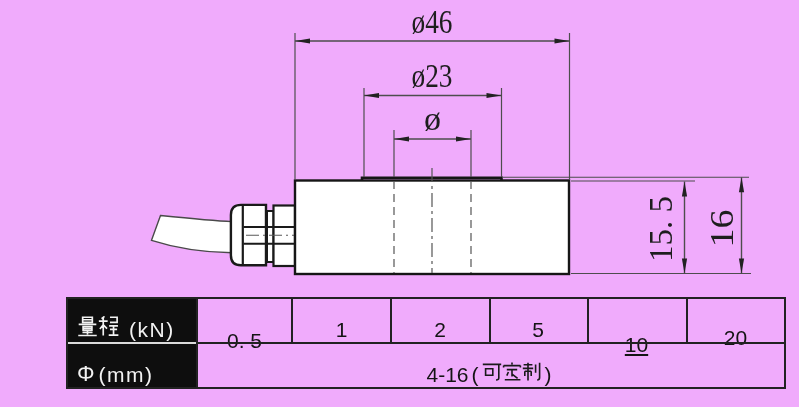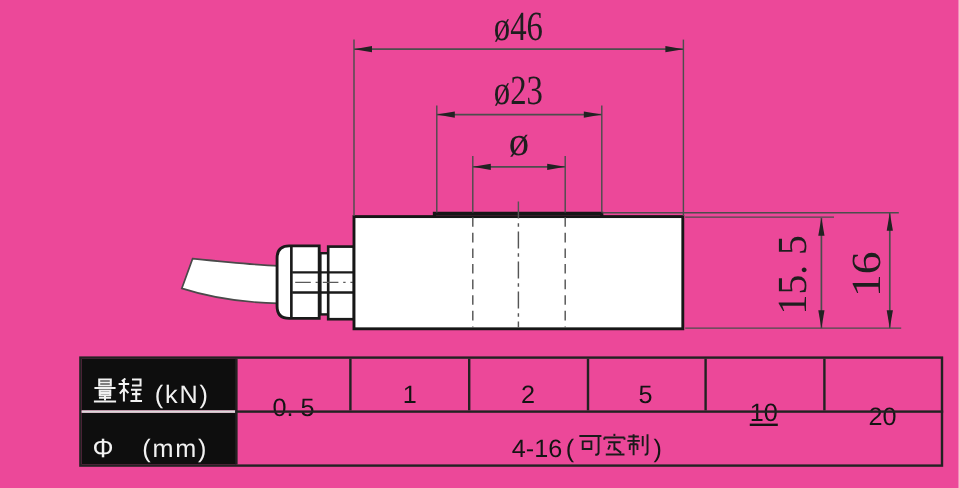--- a/index.html
+++ b/index.html
@@ -1,16 +1,16 @@
 <!DOCTYPE html>
 <html><head>
 <meta charset="utf-8">
 <style>
   html,body{margin:0;padding:0;background:#fff;}
-  .page{position:relative;width:799px;height:407px;background:#ec4899;overflow:hidden;
+  .page{position:relative;width:799px;height:407px;background:#f0abfc;overflow:hidden;
         font-family:"Liberation Sans",sans-serif;}
   svg text{font-family:"Liberation Serif",serif;fill:#1e1e1e;}
   .tbl{position:absolute;left:66px;top:297px;width:720px;height:92px;}
   .cell{position:absolute;box-sizing:border-box;
         display:flex;align-items:flex-end;justify-content:center;
         font-size:21px;color:#141414;}
   .hdr{background:#0e0e0e;color:#f2f2f2;justify-content:flex-start;padding-left:9px;}
   .g{display:inline-block;vertical-align:-3px;}
 </style>
 </head>
@@ -111,36 +111,36 @@
         <span class="g"><svg width="21" height="21" viewBox="0 0 100 100">
             <g fill="none" stroke="#f2f2f2" stroke-width="8">
               <path d="M31,2 L17,13 M4,24 H46 M25,7 V93 M25,42 L9,62 M25,42 L43,60 M57,6 H91 V30 H57 M53,47 H95 M57,64 H91 M51,91 H97 M74,47 V91"></path>
             </g>
           </svg></span>
         <span style="letter-spacing:1.5px;margin-left:10px;">(kN)</span>
   </div>
 
   <div class="cell hdr" style="left:2px;top:47px;width:129px;height:43px;">
     <span style="font-size:22px;">Φ</span>
-        <span style="margin-left:24px;letter-spacing:1.5px;">(mm)</span>
+        <span style="margin-left:4px;letter-spacing:1.5px;">(mm)</span>
   </div>
 
   <div style="position:absolute;left:2px;top:44.7px;width:129px;height:2.3px;background:#dadada;"></div>
 
   <div class="cell" style="left:131px;top:2px;width:95px;height:54px;">0. 5</div>
 
   <div class="cell" style="left:227px;top:2px;width:97px;height:43px;">1</div>
 
   <div class="cell" style="left:326px;top:2px;width:96px;height:43px;">2</div>
 
   <div class="cell" style="left:424px;top:2px;width:96px;height:43px;">5</div>
 
   <div class="cell" style="left:522px;top:2px;width:97px;height:58px;text-decoration:underline;">10</div>
 
-  <div class="cell" style="left:621px;top:16px;width:97px;height:47px;">20</div>
+  <div class="cell" style="left:621px;top:6px;width:97px;height:47px;">20</div>
 
   <div class="cell" style="left:131px;top:47px;width:587px;height:43px;border-radius:11px;">
     <span>4-16</span>
         <span style="margin:0 3px;">(</span>
         <span class="g"><svg width="20" height="20" viewBox="0 0 100 100">
             <g fill="none" stroke="#1a1a1a" stroke-width="8">
               <path d="M4,12 H96 M84,12 V80 Q84,90 70,90 M18,34 H54 V66 H18 Z"></path>
             </g>
           </svg></span>
         <span class="g"><svg width="20" height="20" viewBox="0 0 100 100">

